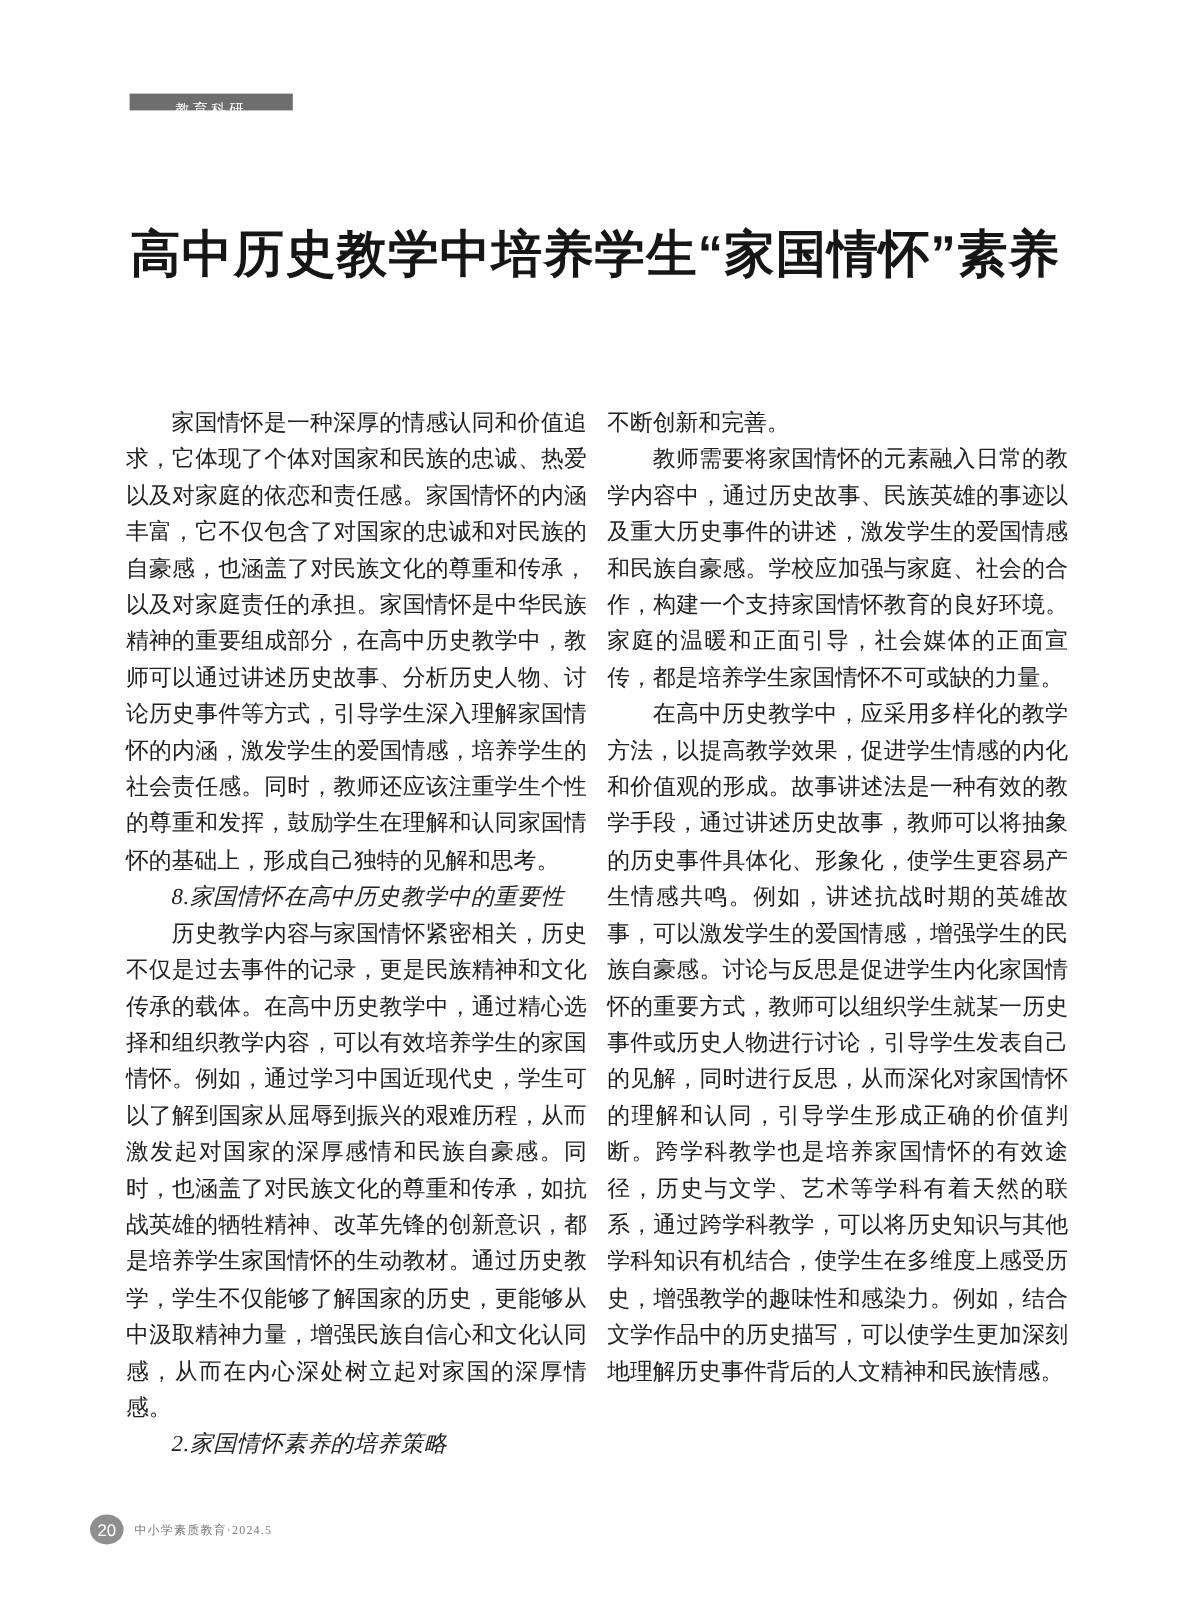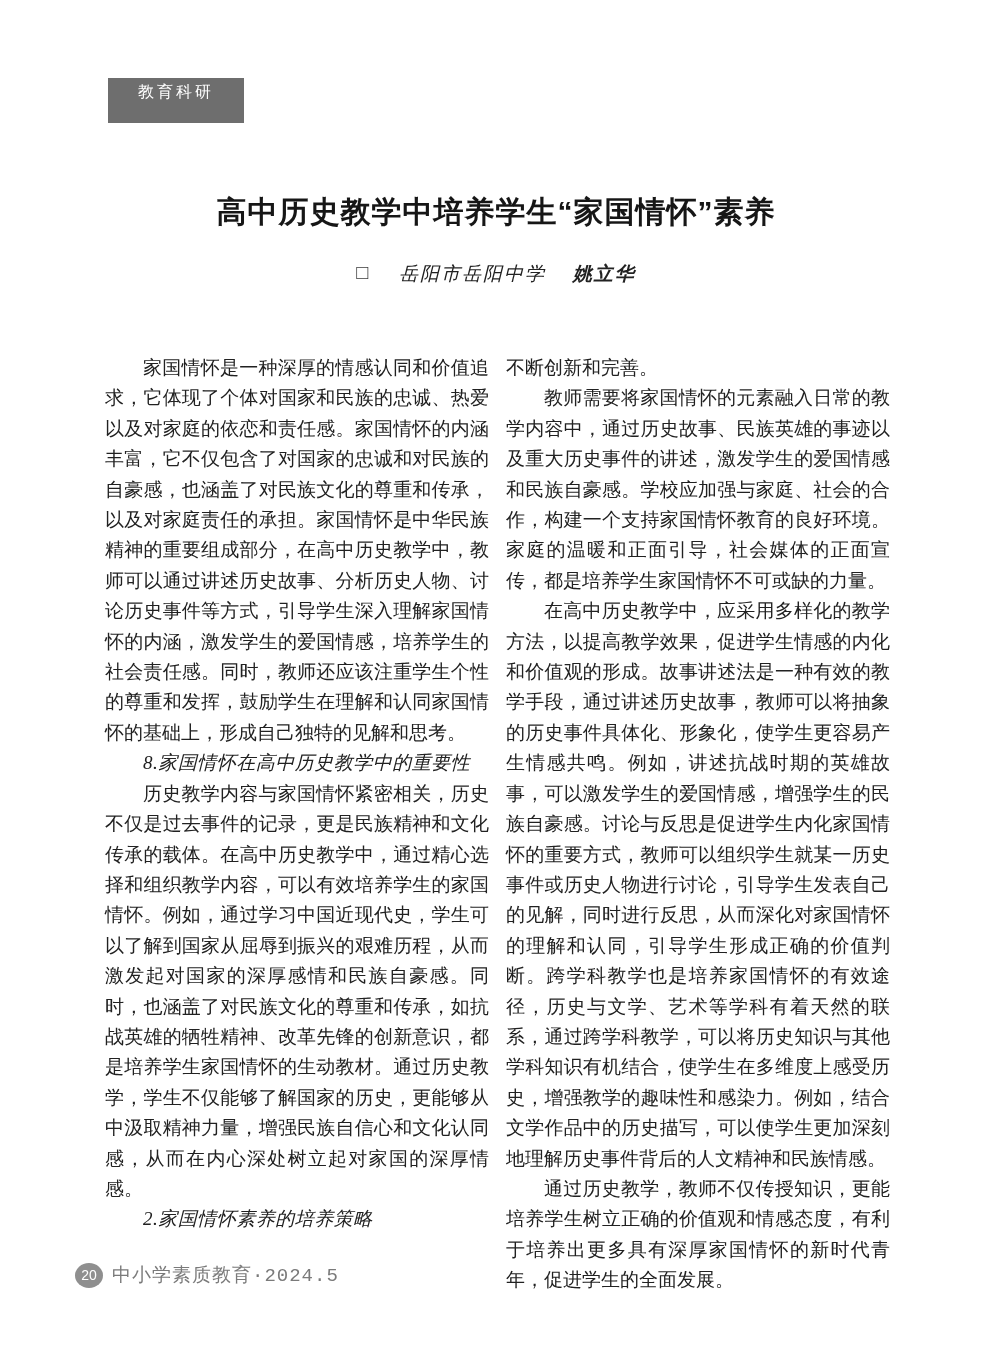--- a/index.html
+++ b/index.html
@@ -13,39 +13,39 @@
     height: 1346px;
     background: #ffffff;
     overflow: hidden;
     font-family: "Liberation Serif", serif;
   }
   .category-badge {
     position: absolute;
     left: 108px;
     top: 78px;
     width: 136px;
-    height: 45px;
+    height: 14px;
     background: #6e6e6e;
     color: #ffffff;
     font-family: "Liberation Sans", sans-serif;
-    font-size: 16px;
+    font-size: 12px;
     line-height: 27px;
     text-align: center;
     letter-spacing: 3px;
   }
   .article-title {
     position: absolute;
     left: 0;
     right: 0;
     top: 186px;
     margin: 0;
     text-align: center;
     font-family: "Liberation Sans", sans-serif;
     font-weight: bold;
-    font-size: 30px;
+    font-size: 42px;
     line-height: 52px;
     color: #161616;
     letter-spacing: 1px;
   }
   .author-line {
     position: absolute;
     left: 0;
     right: 0;
     top: 258px;
     text-align: center;
@@ -66,21 +66,21 @@
     margin-right: 22px;
   }
   .author-name {
     font-weight: bold;
     font-style: italic;
     letter-spacing: 2px;
   }
   .cols {
     position: absolute;
     left: 105px;
-    top: 353px;
+    top: 338px;
     width: 786px;
     display: flex;
     gap: 17px;
   }
   .col {
     width: 384px;
     flex: 0 0 384px;
     font-size: 19px;
     line-height: 30.4px;
     color: #212121;
@@ -117,54 +117,48 @@
     width: 28px;
     height: 25px;
     border-radius: 50%;
     background: #8f8f8f;
     color: #ffffff;
     font-family: "Liberation Sans", sans-serif;
     font-size: 14px;
   }
   .journal-name {
     color: #7a7a7a;
-    font-family: Liberation Mono, monospace;
-    font-size: 19px;
+    font-family: Liberation Serif, serif;
+    font-size: 10px;
     letter-spacing: 1px;
   }
 </style>
 </head>
 <body>
 
 <div class="page">
 
   <div class="category-badge">教育科研</div>
 
   <h1 class="article-title">高中历史教学中培养学生“家国情怀”素养</h1>
 
-  <div class="author-line">
-    <span class="author-marker">□</span>
-    <span class="author-affil">岳阳市岳阳中学</span>
-    <span class="author-name">姚立华</span>
-  </div>
 
   <div class="cols">
 
     <div class="col">
       <p class="para">家国情怀是一种深厚的情感认同和价值追求，它体现了个体对国家和民族的忠诚、热爱以及对家庭的依恋和责任感。家国情怀的内涵丰富，它不仅包含了对国家的忠诚和对民族的自豪感，也涵盖了对民族文化的尊重和传承，以及对家庭责任的承担。家国情怀是中华民族精神的重要组成部分，在高中历史教学中，教师可以通过讲述历史故事、分析历史人物、讨论历史事件等方式，引导学生深入理解家国情怀的内涵，激发学生的爱国情感，培养学生的社会责任感。同时，教师还应该注重学生个性的尊重和发挥，鼓励学生在理解和认同家国情怀的基础上，形成自己独特的见解和思考。</p>
       <p class="heading">8.家国情怀在高中历史教学中的重要性</p>
       <p class="para">历史教学内容与家国情怀紧密相关，历史不仅是过去事件的记录，更是民族精神和文化传承的载体。在高中历史教学中，通过精心选择和组织教学内容，可以有效培养学生的家国情怀。例如，通过学习中国近现代史，学生可以了解到国家从屈辱到振兴的艰难历程，从而激发起对国家的深厚感情和民族自豪感。同时，也涵盖了对民族文化的尊重和传承，如抗战英雄的牺牲精神、改革先锋的创新意识，都是培养学生家国情怀的生动教材。通过历史教学，学生不仅能够了解国家的历史，更能够从中汲取精神力量，增强民族自信心和文化认同感，从而在内心深处树立起对家国的深厚情感。</p>
       <p class="heading">2.家国情怀素养的培养策略</p>
     </div>
 
     <div class="col">
       <p class="para cont">不断创新和完善。</p>
       <p class="para">教师需要将家国情怀的元素融入日常的教学内容中，通过历史故事、民族英雄的事迹以及重大历史事件的讲述，激发学生的爱国情感和民族自豪感。学校应加强与家庭、社会的合作，构建一个支持家国情怀教育的良好环境。家庭的温暖和正面引导，社会媒体的正面宣传，都是培养学生家国情怀不可或缺的力量。</p>
       <p class="para">在高中历史教学中，应采用多样化的教学方法，以提高教学效果，促进学生情感的内化和价值观的形成。故事讲述法是一种有效的教学手段，通过讲述历史故事，教师可以将抽象的历史事件具体化、形象化，使学生更容易产生情感共鸣。例如，讲述抗战时期的英雄故事，可以激发学生的爱国情感，增强学生的民族自豪感。讨论与反思是促进学生内化家国情怀的重要方式，教师可以组织学生就某一历史事件或历史人物进行讨论，引导学生发表自己的见解，同时进行反思，从而深化对家国情怀的理解和认同，引导学生形成正确的价值判断。跨学科教学也是培养家国情怀的有效途径，历史与文学、艺术等学科有着天然的联系，通过跨学科教学，可以将历史知识与其他学科知识有机结合，使学生在多维度上感受历史，增强教学的趣味性和感染力。例如，结合文学作品中的历史描写，可以使学生更加深刻地理解历史事件背后的人文精神和民族情感。</p>
-      <p class="para">通过历史教学，教师不仅传授知识，更能培养学生树立正确的价值观和情感态度，有利于培养出更多具有深厚家国情怀的新时代青年，促进学生的全面发展。</p>
     </div>
 
   </div>
 
   <div class="page-footer">
     <span class="page-number-badge">20</span>
     <span class="journal-name">中小学素质教育·2024.5</span>
   </div>
 
 </div>

